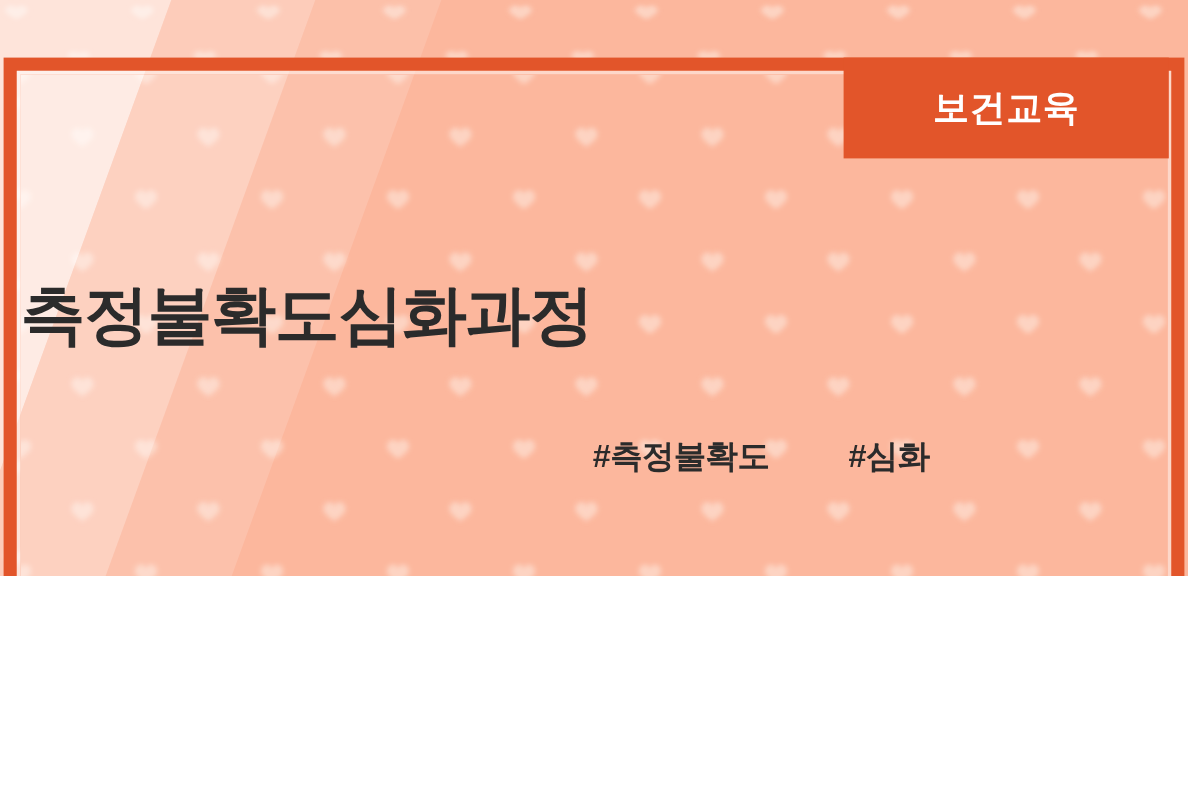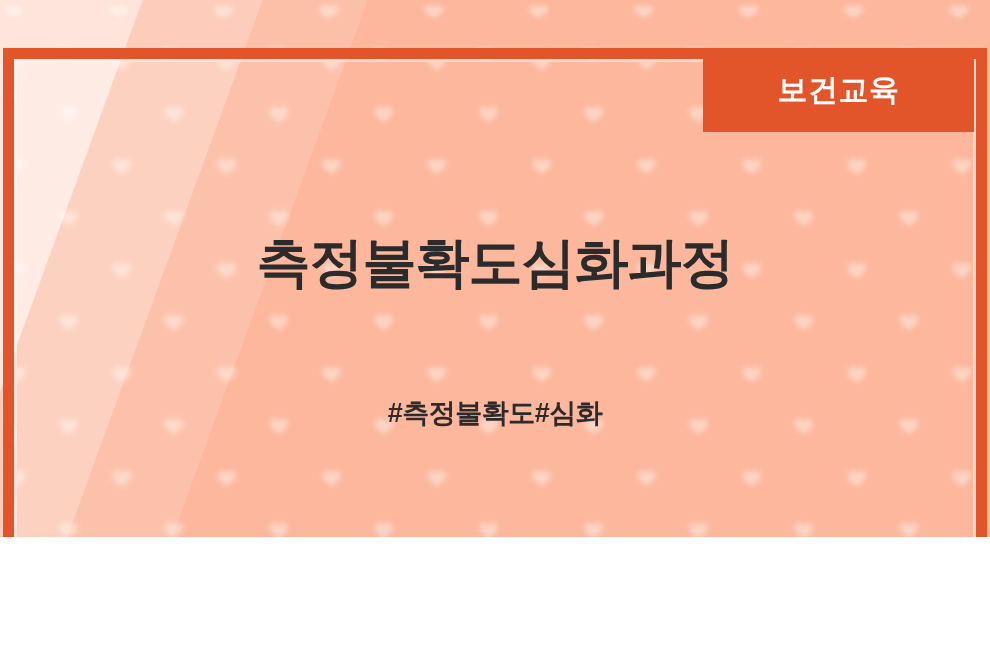--- a/index.html
+++ b/index.html
@@ -9,21 +9,21 @@
     background: #ffffff;
   }
   body {
     font-family: "Liberation Sans", "DejaVu Sans", sans-serif;
   }
 
   
   #card {
     position: relative;
     width: 990px;
-    height: 537px;
+    height: 480px;
     overflow: hidden;
     background: #FCB79D;
   }
 
   
   .hearts {
     position: absolute;
     inset: 0;
     z-index: 1;
     pointer-events: none;
@@ -119,36 +119,36 @@
 
   
   .content {
     position: absolute;
     left: 17px;
     top: 62px;
     width: 956px;
     height: 540px;
     z-index: 7;
     display: flex;
-    flex-direction: column;
-    align-items: center;
+    flex-direction: row;
   }
   .course-title {
     margin-top: 165px;
     color: #2B2B2B;
     font-size: 54px;
     font-weight: bold;
     letter-spacing: -1px;
     white-space: nowrap;
     text-align: center;
   }
   .tag-row {
     margin-top: 95px;
     display: flex;
     align-items: center;
+    gap: 66px;
     white-space: nowrap;
   }
   .tag {
     color: #2B2B2B;
     font-size: 27px;
     font-weight: bold;
     letter-spacing: -0.5px;
   }
 </style>
 </head>

